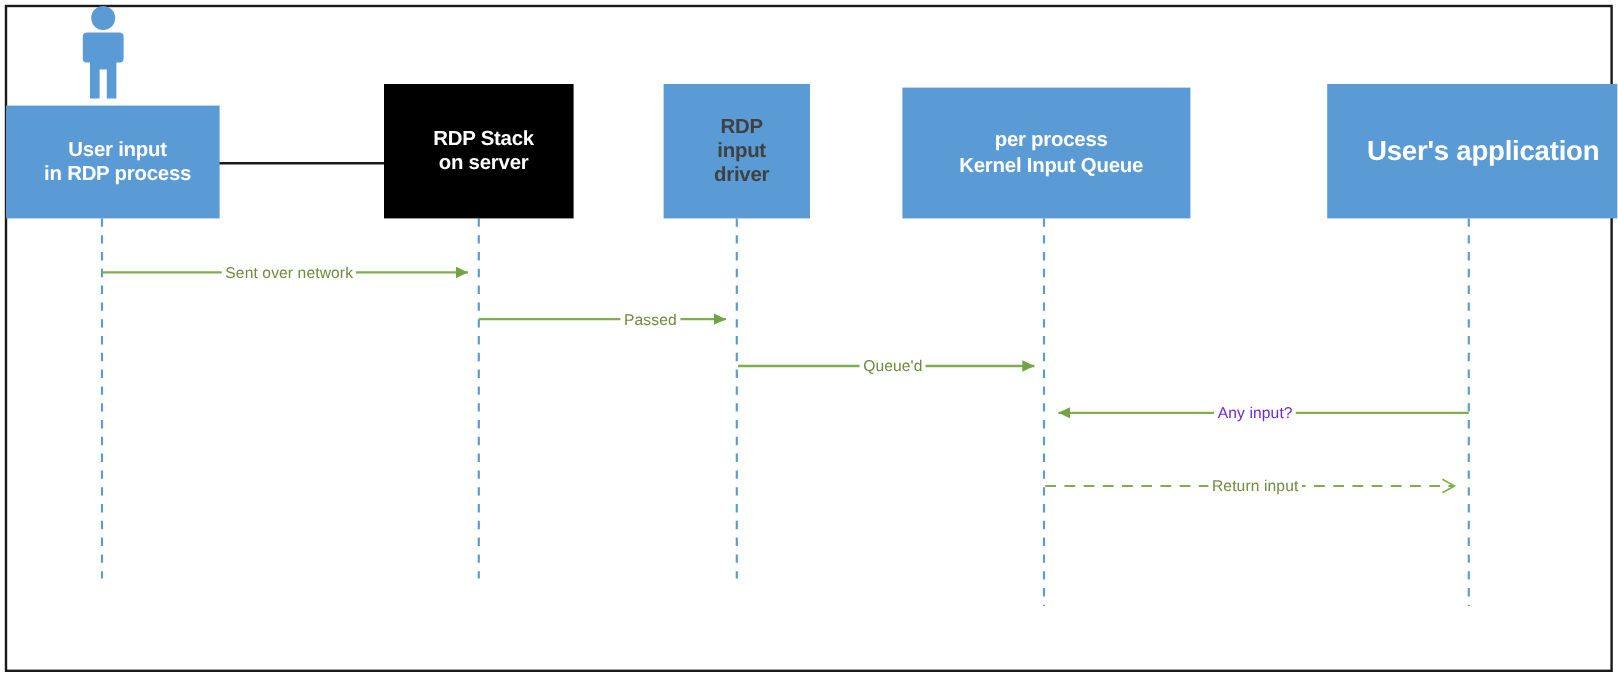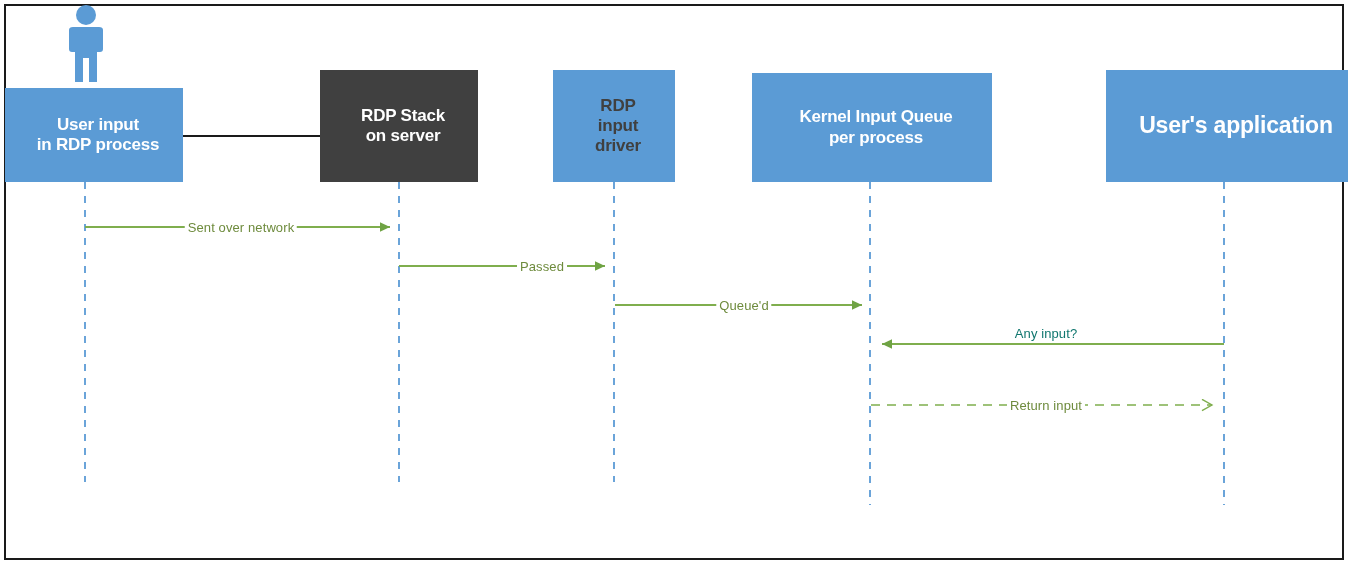--- a/index.html
+++ b/index.html
@@ -100,46 +100,46 @@
       </g>
   </svg>
 
   <div id="nodes-layer">
       <div class="node-box" style="left: 5px; top: 88px; width: 178px; height: 94px; font-size: 17px; background: rgb(91, 155, 213); color: rgb(255, 255, 255);">
         <div>
           <span>User input</span>
           <span>in RDP process</span>
         </div>
       </div>
-      <div class="node-box" style="left: 320px; top: 70px; width: 158px; height: 112px; font-size: 17px; background: #404040; color: rgb(255, 255, 255);">
+      <div class="node-box" style="left: 320px; top: 70px; width: 158px; height: 112px; font-size: 17px; background: #000000; color: rgb(255, 255, 255);">
         <div>
           <span>RDP Stack</span>
           <span>on server</span>
         </div>
       </div>
       <div class="node-box" style="left: 553px; top: 70px; width: 122px; height: 112px; font-size: 17px; background: rgb(91, 155, 213); color: #404040;">
         <div>
           <span>RDP</span>
           <span>input</span>
           <span>driver</span>
         </div>
       </div>
       <div class="node-box" style="left: 752px; top: 73px; width: 240px; height: 109px; font-size: 17px; background: rgb(91, 155, 213); color: rgb(255, 255, 255);">
         <div>
+          <span>per process</span>
           <span>Kernel Input Queue</span>
-          <span>per process</span>
         </div>
       </div>
       <div class="node-box" style="left: 1106px; top: 70px; width: 252px; height: 112px; font-size: 23px; background: rgb(91, 155, 213); color: rgb(255, 255, 255);">
         <div>
           <span>User's application</span>
         </div>
       </div>
     </div>
 
   <div id="labels-layer">
       <div class="msg-label" style="left: 241px; top: 227px; color: rgb(110, 139, 61);">Sent over network</div>
       <div class="msg-label" style="left: 506px; top: 266px; color: rgb(110, 139, 61); margin-left: 36px;">Passed</div>
       <div class="msg-label" style="left: 744px; top: 305px; color: rgb(110, 139, 61);">Queue'd</div>
-      <div class="msg-label" style="left: 1046px; top: 333px; color: #0f766e;">Any input?</div>
+      <div class="msg-label" style="left: 1046px; top: 344px; color: #6d28d9;">Any input?</div>
       <div class="msg-label" style="left: 1046px; top: 405px; color: rgb(110, 139, 61);">Return input</div>
     </div>
 </div>
 
 </body></html>

